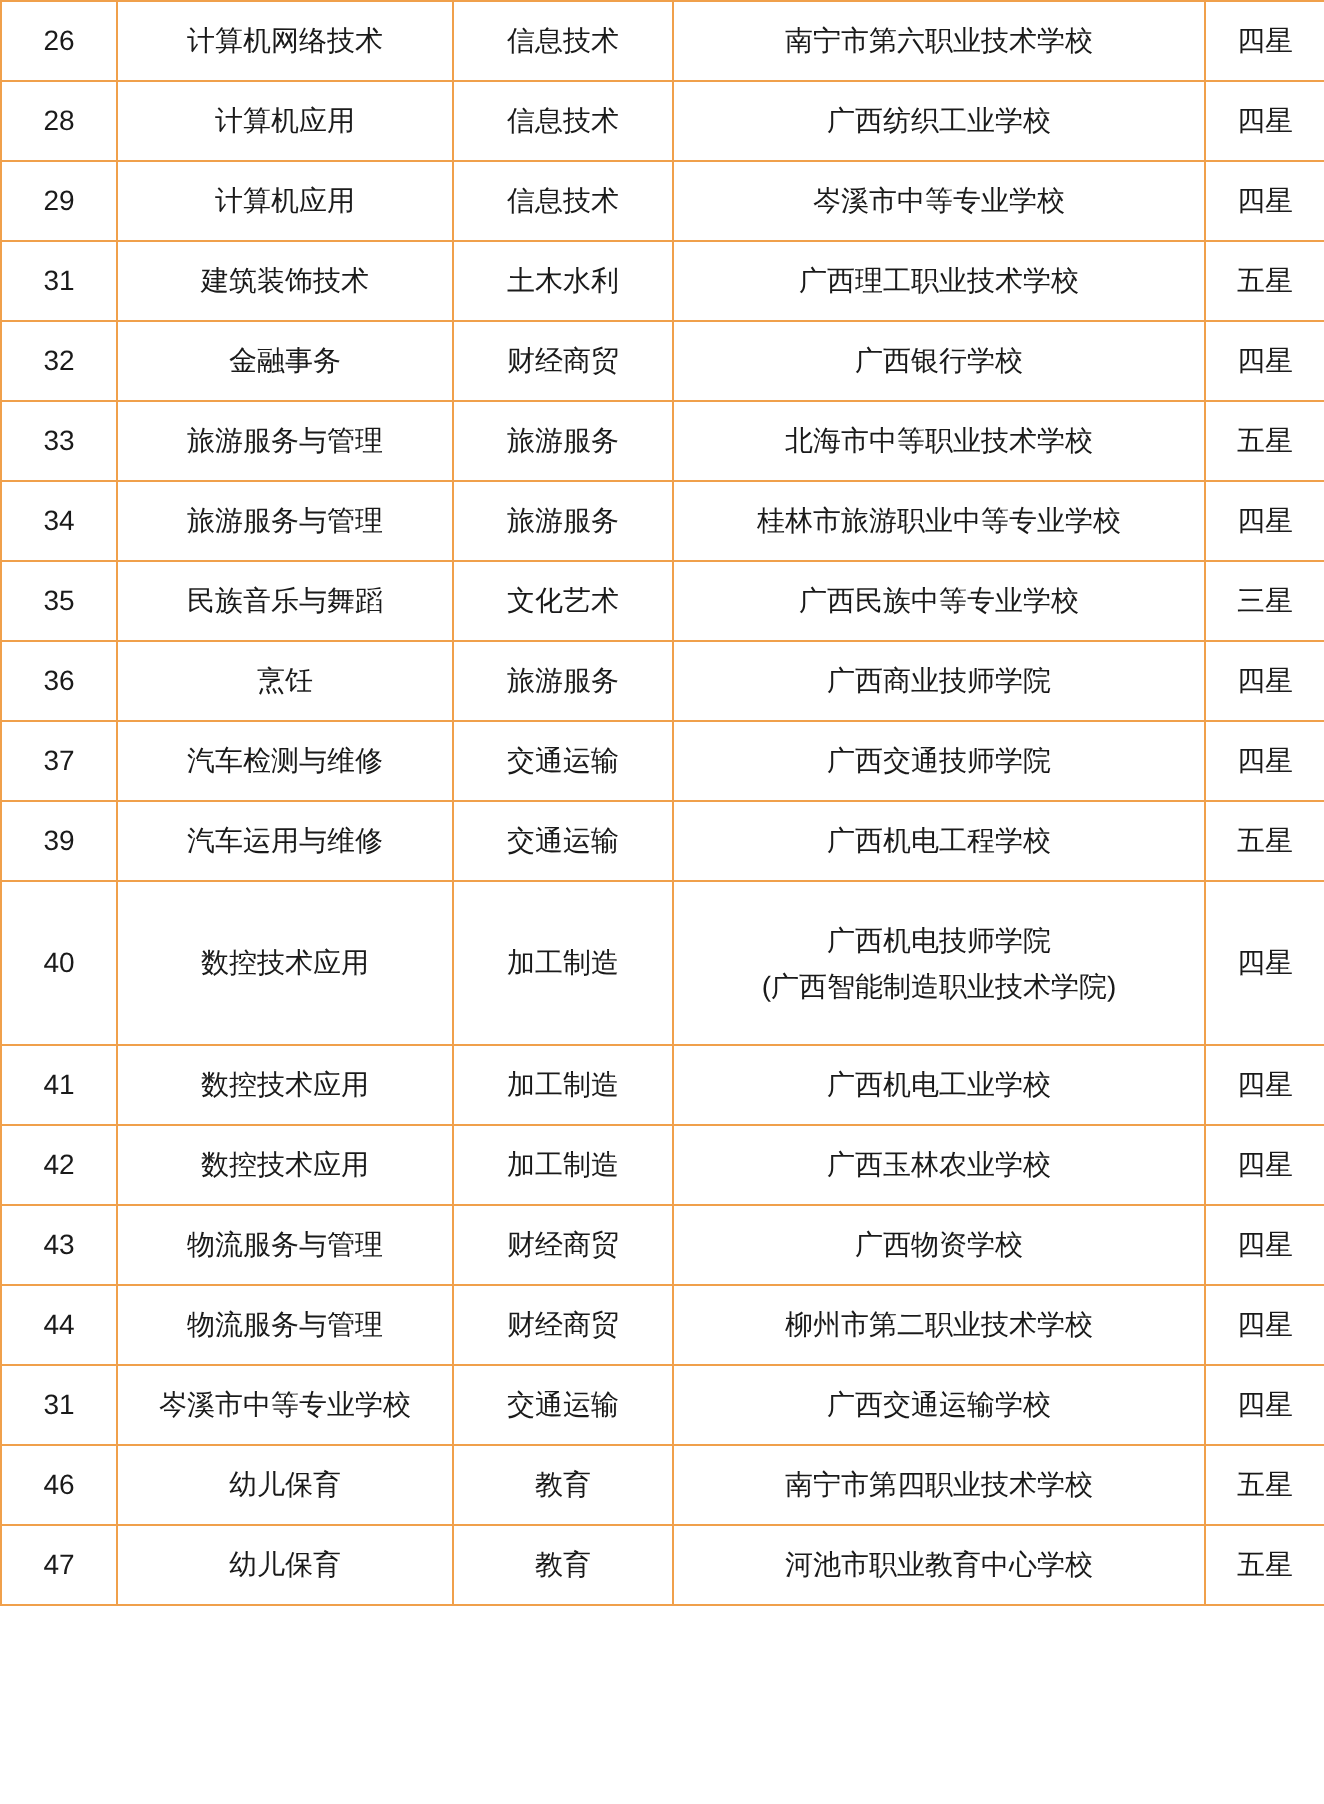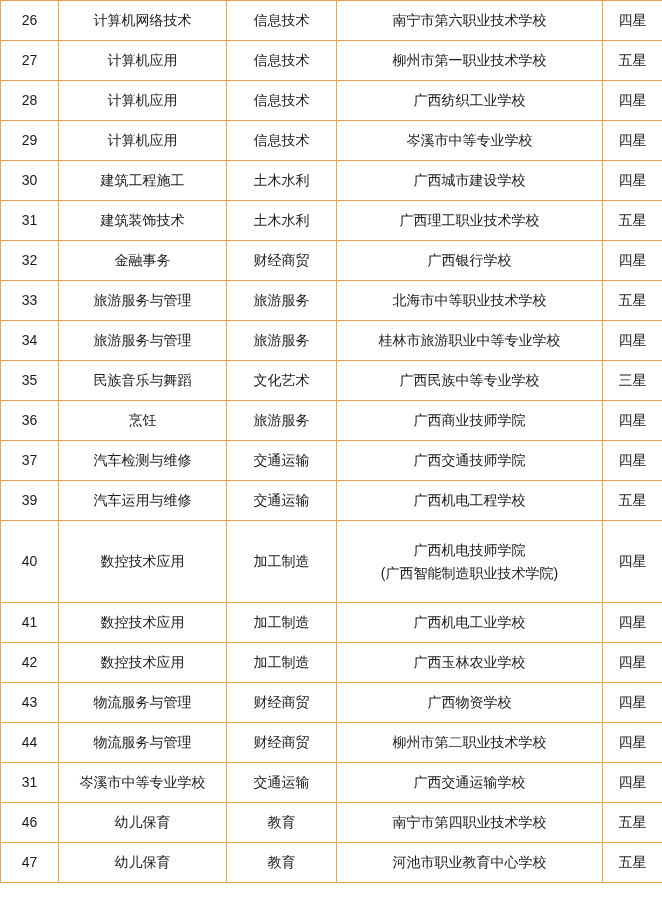--- a/index.html
+++ b/index.html
@@ -75,45 +75,31 @@
     </colgroup>
     <tbody>
         <tr class="row">
           <td class="idx">26</td>
           <td class="major">计算机网络技术</td>
           <td class="cat">信息技术</td>
           <td class="school">南宁市第六职业技术学校</td>
           <td class="star">四星</td>
         </tr>
         <tr class="row">
-          <td class="idx">27</td>
-          <td class="major">计算机应用</td>
-          <td class="cat">信息技术</td>
-          <td class="school">柳州市第一职业技术学校</td>
-          <td class="star">五星</td>
-        </tr>
-        <tr class="row">
           <td class="idx">28</td>
           <td class="major">计算机应用</td>
           <td class="cat">信息技术</td>
           <td class="school">广西纺织工业学校</td>
           <td class="star">四星</td>
         </tr>
         <tr class="row">
           <td class="idx">29</td>
           <td class="major">计算机应用</td>
           <td class="cat">信息技术</td>
           <td class="school">岑溪市中等专业学校</td>
-          <td class="star">四星</td>
-        </tr>
-        <tr class="row">
-          <td class="idx">30</td>
-          <td class="major">建筑工程施工</td>
-          <td class="cat">土木水利</td>
-          <td class="school">广西城市建设学校</td>
           <td class="star">四星</td>
         </tr>
         <tr class="row">
           <td class="idx">31</td>
           <td class="major highlight">建筑装饰技术</td>
           <td class="cat">土木水利</td>
           <td class="school">广西理工职业技术学校</td>
           <td class="star">五星</td>
         </tr>
         <tr class="row">

